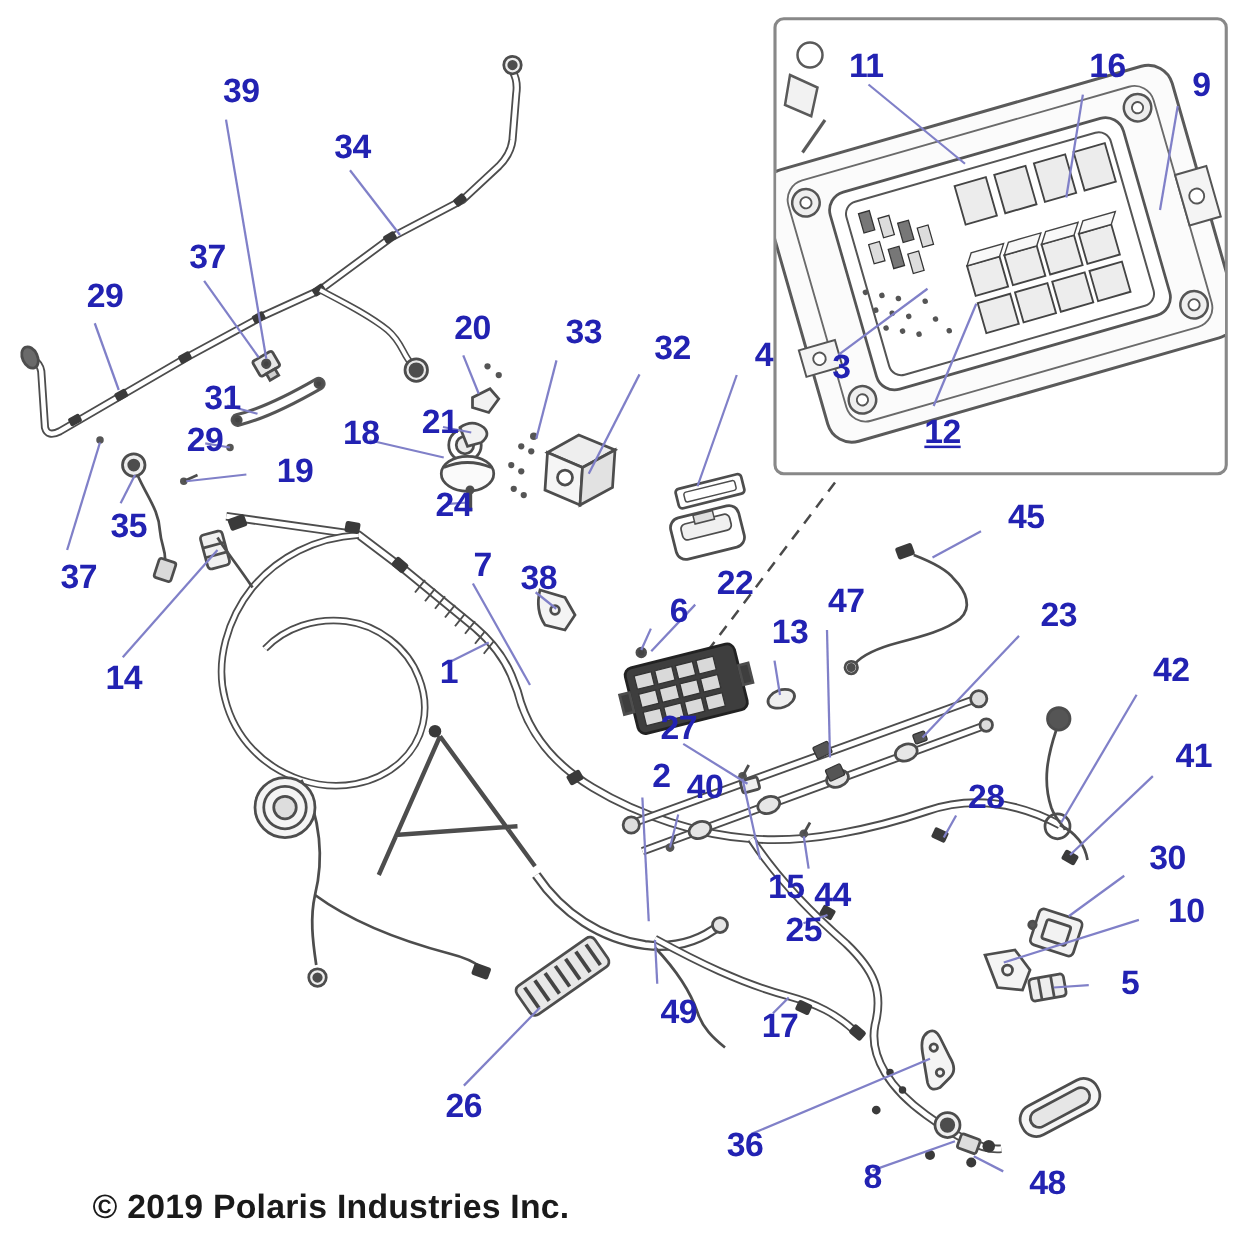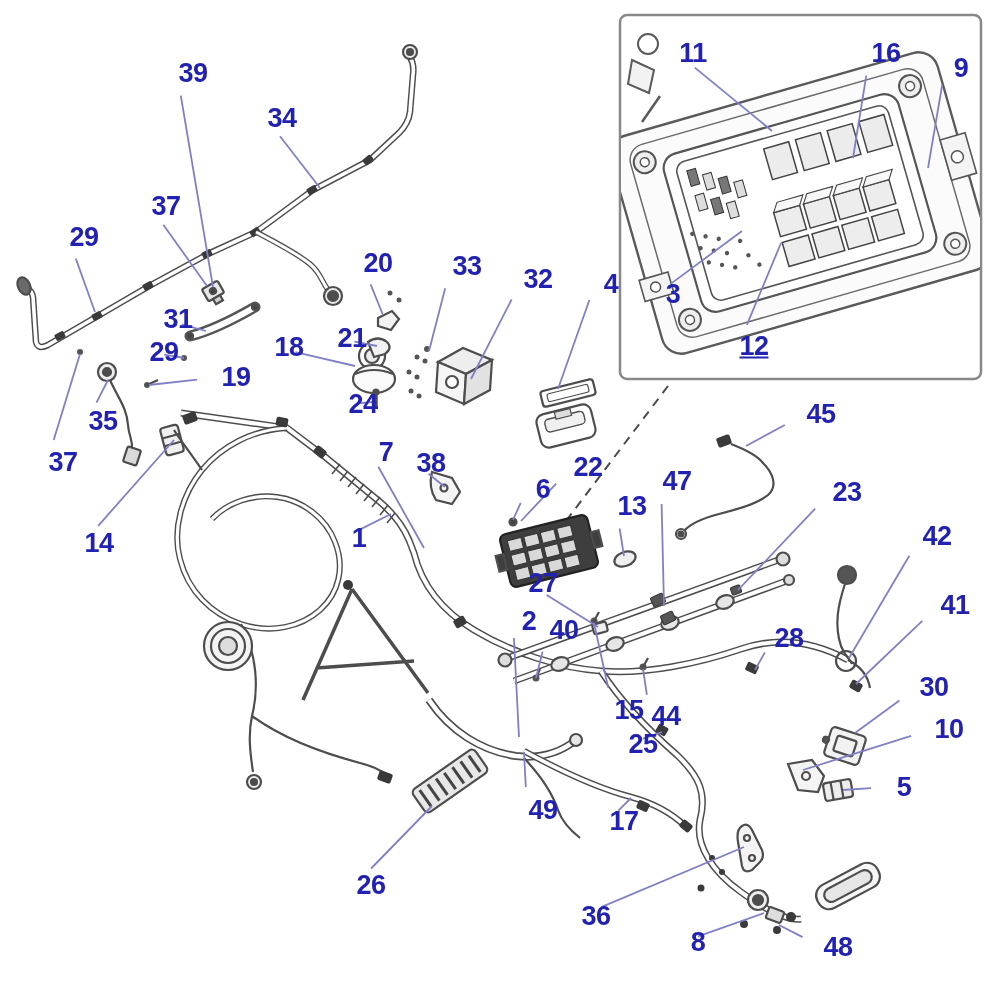--- a/index.html
+++ b/index.html
@@ -488,14 +488,15 @@
       <div class="callout" style="left: 580px; top: 916px; color: rgb(34, 34, 178);">36</div>
       <div class="callout" style="left: 682px; top: 942px; color: rgb(34, 34, 178);">8</div>
       <div class="callout" style="left: 822px; top: 947px; color: rgb(34, 34, 178);">48</div>
       <div class="callout" style="left: 677px; top: 53px; color: rgb(34, 34, 178);">11</div>
       <div class="callout" style="left: 870px; top: 53px; color: rgb(34, 34, 178);">16</div>
       <div class="callout" style="left: 945px; top: 68px; color: rgb(34, 34, 178);">9</div>
       <div class="callout" style="left: 657px; top: 294px; color: rgb(34, 34, 178);">3</div>
       <div class="callout" style="left: 738px; top: 346px; color: rgb(34, 34, 178); text-decoration: underline;">12</div>
     </div>
 
+<div id="copyright" class="footer-text">© 2019 Polaris Industries Inc.</div>
 
 </div>
 
 </body></html>

